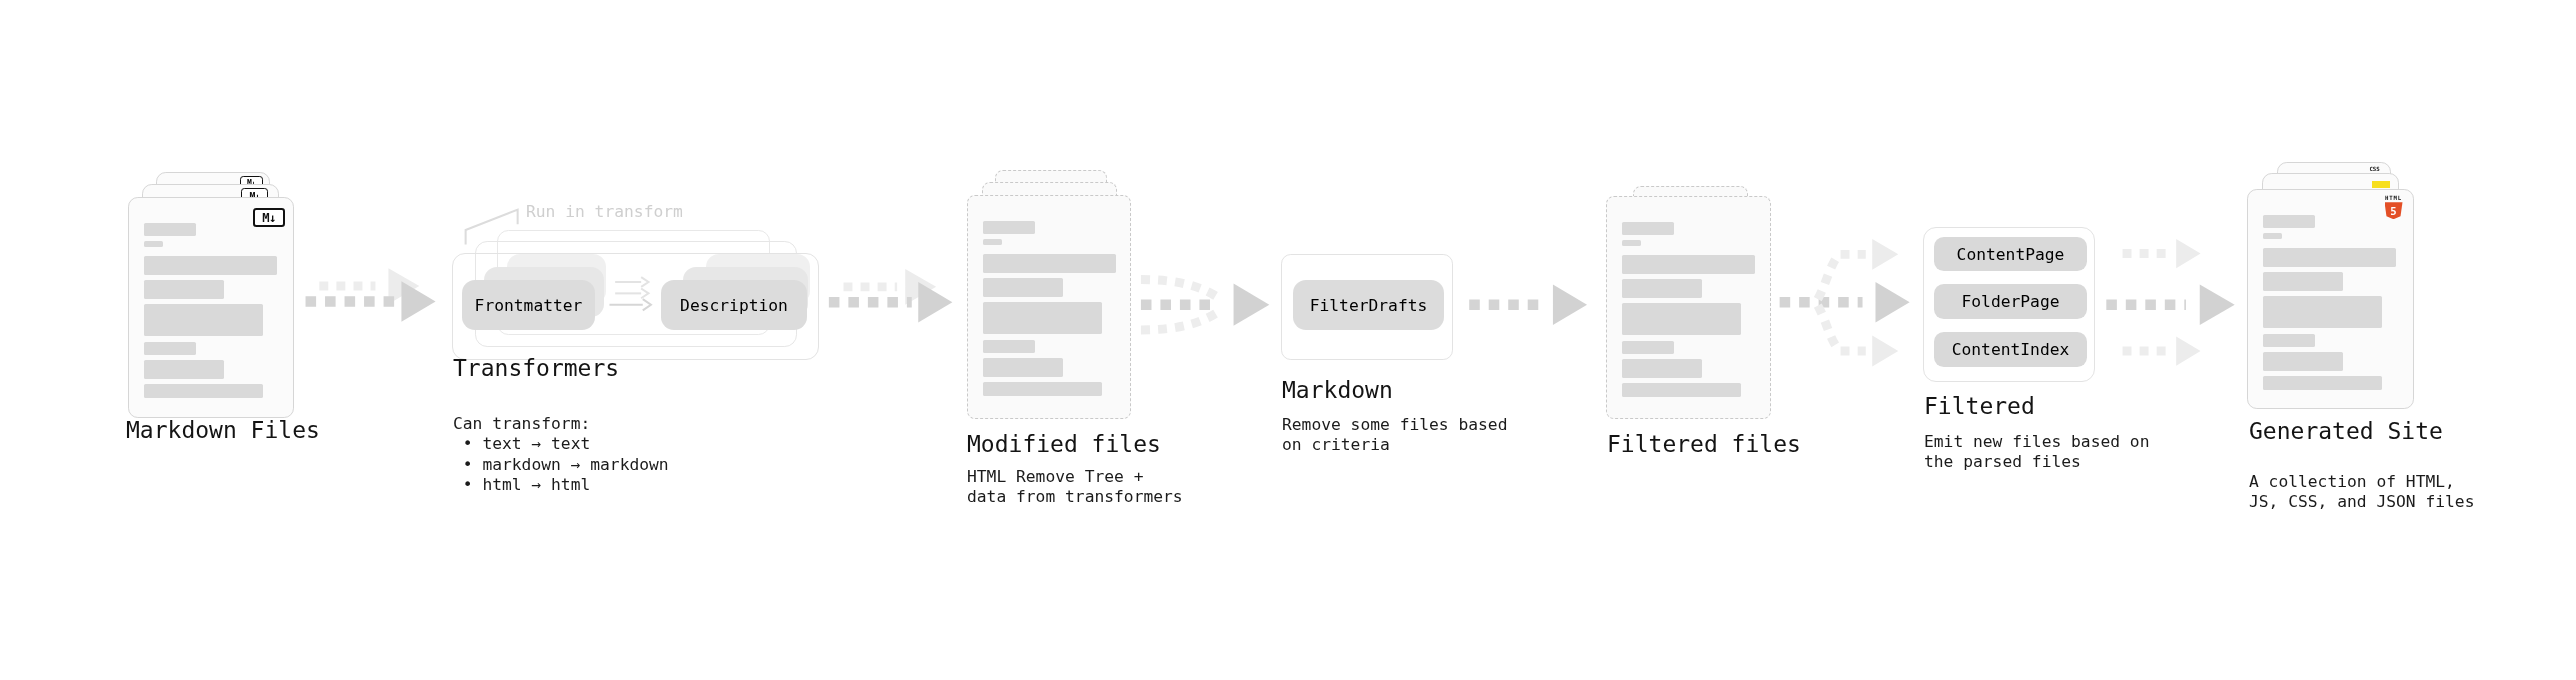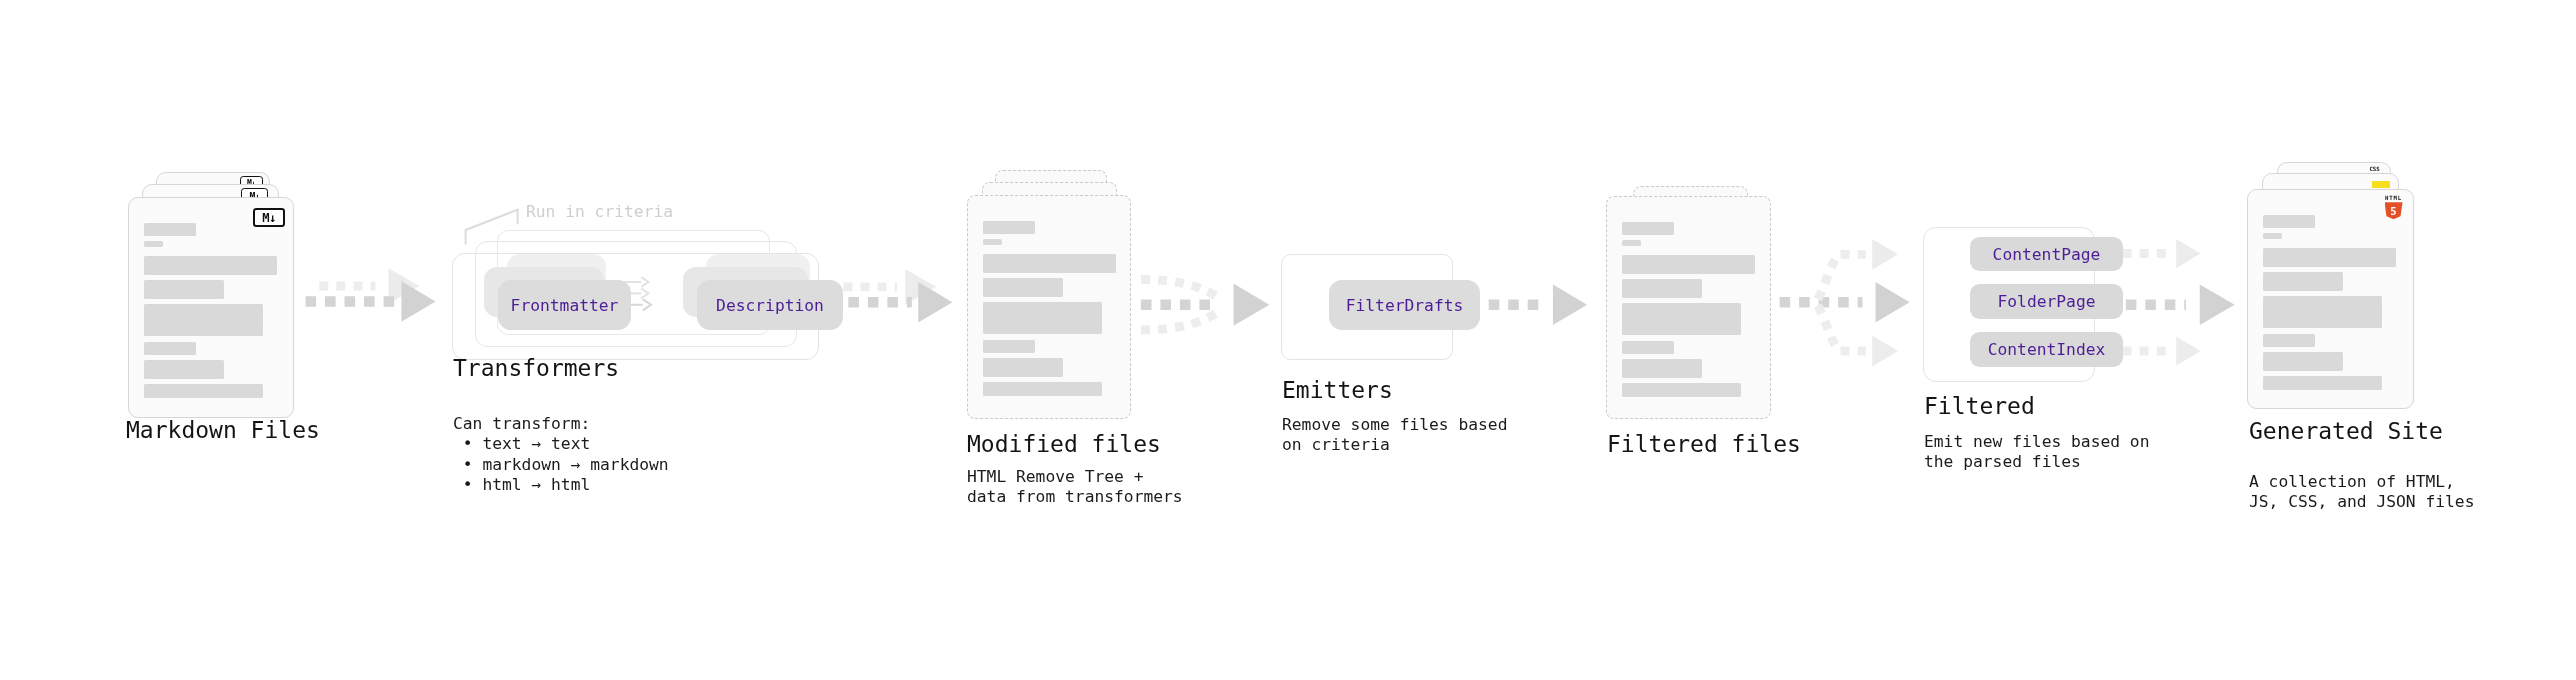--- a/index.html
+++ b/index.html
@@ -8,21 +8,21 @@
     font-family:"DejaVu Sans Mono", monospace;
   }
   .overlay{position:absolute;left:0;top:0;}
   .doc{position:absolute;box-sizing:border-box;background:#fbfbfb;
        border:1.6px solid #d6d6d6;border-radius:9.8px;}
   .doc.dashed{border:1.6px dashed #c9c9c9;background:#fafafa;border-radius:8.1px;}
   .bar{position:absolute;background:#d9d9d9;border-radius:1.6px;}
   .frame{position:absolute;box-sizing:border-box;border:1.6px solid #e3e3e3;border-radius:13px;background:transparent;}
   .btn{position:absolute;box-sizing:border-box;background:#dcdcdc;border-radius:13px;
        display:flex;align-items:center;justify-content:center;
-       font-size:16.3px;color:#4c1d95;white-space:pre;margin-left:36px;}
+       font-size:16.3px;color:#000000;white-space:pre;}
   .btn.small{border-radius:9.8px;background:#d9d9d9;}
   .ghost{position:absolute;border-radius:13px;}
   .g1{background:#e7e7e7;}
   .g2{background:#f0f0f0;}
   .title{position:absolute;font-size:23px;line-height:1.2;color:#141414;white-space:pre;}
   .sub{position:absolute;font-size:16.3px;line-height:20.3px;color:#1b1b1b;white-space:pre;}
   .note{position:absolute;font-size:16.3px;color:#cfcfcf;white-space:pre;}
   .md-badge{position:absolute;box-sizing:border-box;background:#ffffff;border:1.6px solid #111;
        border-radius:3.3px;color:#111;font-weight:bold;
        display:flex;align-items:center;justify-content:center;letter-spacing:-0.8px;}
@@ -130,21 +130,21 @@
       <div class="bar" style="left: 14.6px; top: 82px; width: 80px; height: 18.7px;"></div>
       <div class="bar" style="left: 14.6px; top: 106px; width: 119px; height: 32px;"></div>
       <div class="bar" style="left: 14.6px; top: 144px; width: 52px; height: 13px;"></div>
       <div class="bar" style="left: 14.6px; top: 162px; width: 80px; height: 18.7px;"></div>
       <div class="bar" style="left: 14.6px; top: 186px; width: 119px; height: 14px;"></div>
     </div>
   <div class="title" style="left:126px;top:417px">Markdown Files</div>
 </div>
 
 <div>
-  <div class="note" style="left:526px;top:202px">Run in criteria</div>
+  <div class="note" style="left:526px;top:202px">Run in transform</div>
   <div class="frame" style="left:497px;top:230px;width:273px;height:105px;border-radius:11.4px;border-color:#e8e8e8"></div>
   <div class="frame" style="left:475px;top:241px;width:322px;height:106px;border-radius:12.2px;border-color:#e6e6e6"></div>
   <div class="frame" style="left:452px;top:253px;width:367px;height:107px"></div>
 
   <div class="ghost g2" style="left:507px;top:254px;width:99px;height:50px"></div>
   <div class="ghost g1" style="left:484px;top:267px;width:120px;height:50px"></div>
   <div class="btn" style="left:462px;top:280px;width:133px;height:50px">Frontmatter</div>
 
   <div class="ghost g2" style="left:706px;top:254px;width:104px;height:50px"></div>
   <div class="ghost g1" style="left:683px;top:267px;width:125px;height:50px"></div>
@@ -171,21 +171,21 @@
       <div class="bar" style="left: 14.6px; top: 186px; width: 119px; height: 14px;"></div>
     </div>
   <div class="title" style="left:967px;top:431px">Modified files</div>
   <div class="sub" style="left:967px;top:467px">HTML Remove Tree +
 data from transformers</div>
 </div>
 
 <div>
   <div class="frame" style="left:1281px;top:254px;width:172px;height:106px;border-radius:9.8px"></div>
   <div class="btn" style="left:1293px;top:280px;width:151px;height:50px">FilterDrafts</div>
-  <div class="title" style="left:1282px;top:377px">Emitters</div>
+  <div class="title" style="left:1282px;top:377px">Markdown</div>
   <div class="sub" style="left:1282px;top:415px">Remove some files based
 on criteria</div>
 </div>
 
 <div>
   <div class="doc dashed" style="left:1633px;top:186px;width:115px;height:221px"></div>
   <div class="doc dashed" style="left:1606px;top:196px;width:165px;height:223px">
       <div class="bar" style="left: 14.6px; top: 25px; width: 52px; height: 13px;"></div>
       <div class="bar" style="left: 14.6px; top: 43px; width: 19.5px; height: 5.7px;"></div>
       <div class="bar" style="left: 14.6px; top: 58px; width: 133px; height: 18.7px;"></div>

